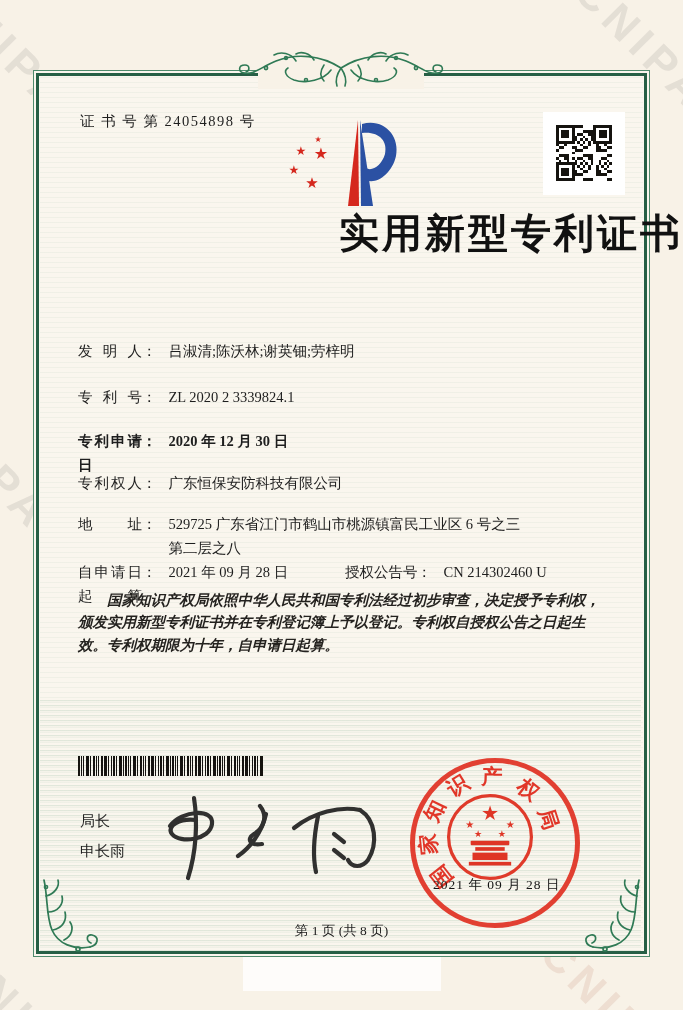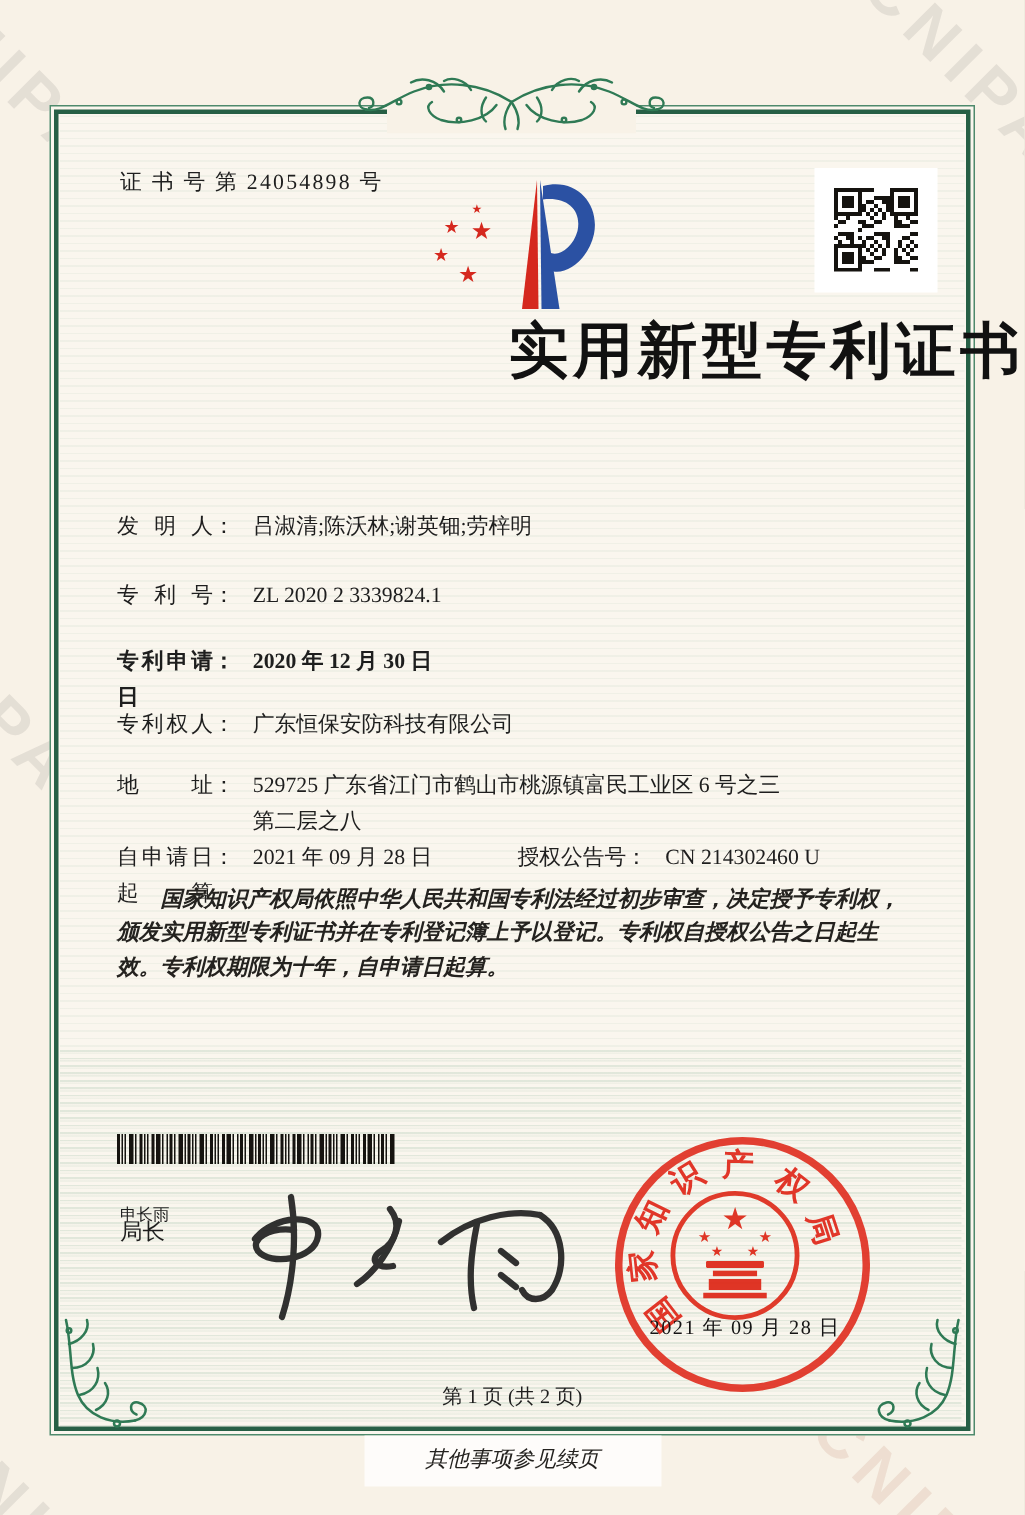--- a/index.html
+++ b/index.html
@@ -56,21 +56,21 @@
   .body-text{
     position:absolute;left:78px;top:589px;width:532px;z-index:5;
     font-size:14.5px;line-height:22.3px;font-style:italic;color:#24221f;font-weight:bold;
   }
   .body-text p{margin:0;text-indent:2em;}
   
   .barcode{position:absolute;left:78px;top:756px;width:192px;height:20px;z-index:5;}
   .barcode i{position:absolute;top:0;height:100%;background:#15130f;}
   
   .director-title{left:80px;top:812px;font-size:15px;z-index:6;}
-  .director-name{left:80px;top:802px;font-size:11px;z-index:6;}
+  .director-name{left:80px;top:842px;font-size:15px;z-index:6;}
   .signature{left:142px;top:788px;z-index:6;}
   
   .seal{
     position:absolute;left:410px;top:758px;width:160px;height:160px;z-index:7;
     border:5px solid rgba(224,48,34,0.92);border-radius:50%;
   }
   .seal-ch{
     position:absolute;font-size:21px;font-weight:bold;color:rgba(223,43,29,0.95);
     font-family:"Liberation Serif","DejaVu Serif",serif;line-height:1;
   }
@@ -420,17 +420,16 @@
       <g fill="rgba(221,42,26,0.95)">
         <rect x="29" y="54" width="42" height="5" rx="1"></rect>
         <rect x="34" y="61" width="32" height="4"></rect>
         <rect x="31" y="67" width="38" height="8"></rect>
         <rect x="27" y="77" width="46" height="4"></rect>
       </g>
     </svg>
   </div>
   <div class="seal-date">2021 年 09 月 28 日</div>
 
-  <div class="abs page-info">第 1 页 (共 2 页)</div>
+  <div class="abs page-info">第 1 页 (共 8 页)</div>
   <div class="abs note-bg"></div>
-  <div class="abs footer-note">其他事项参见续页</div>
 
 </div>
 
 </body></html>

